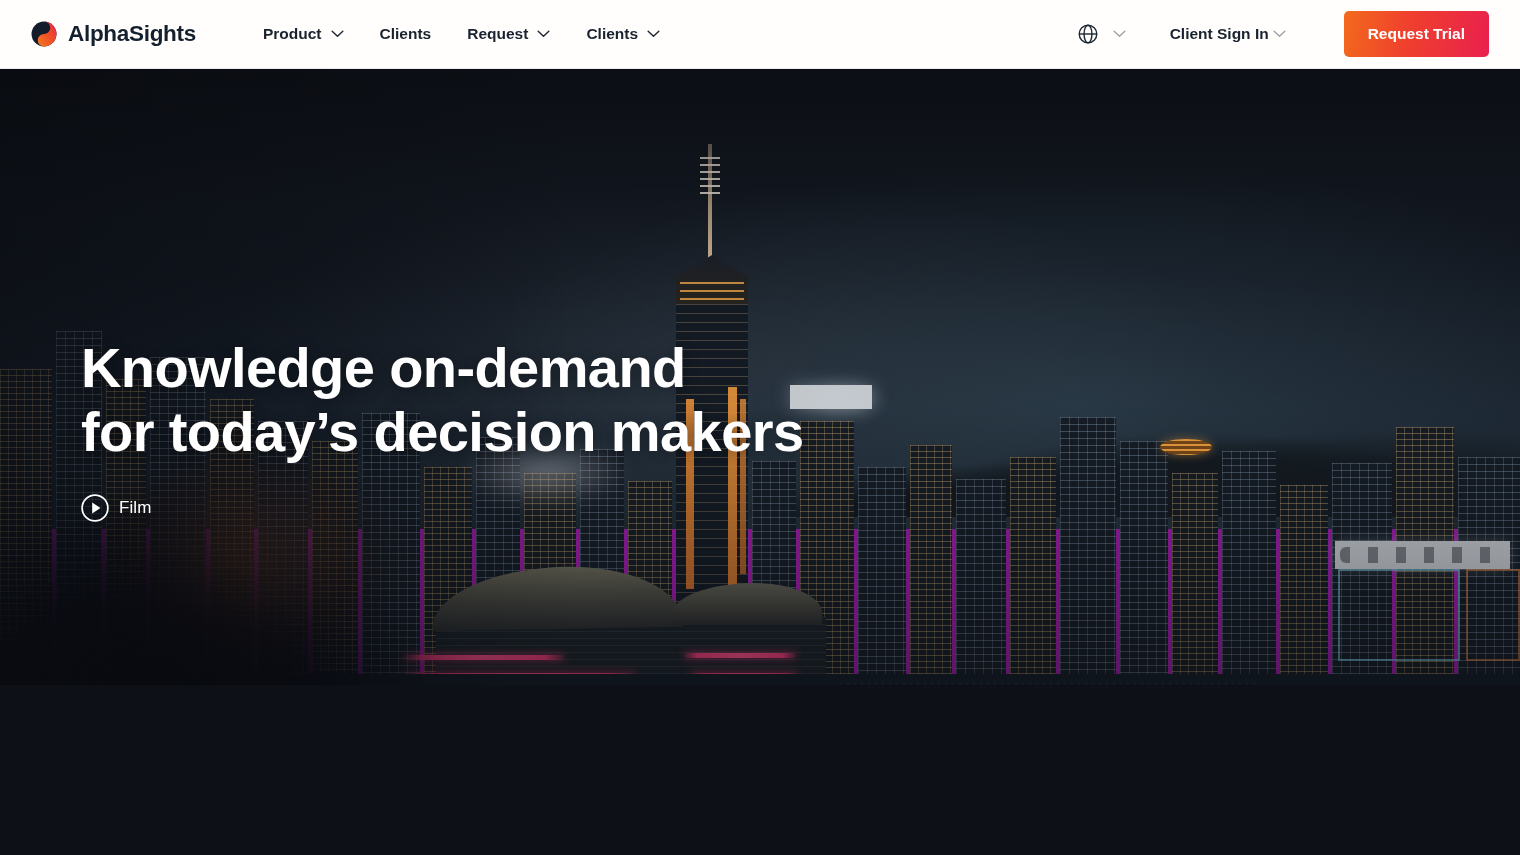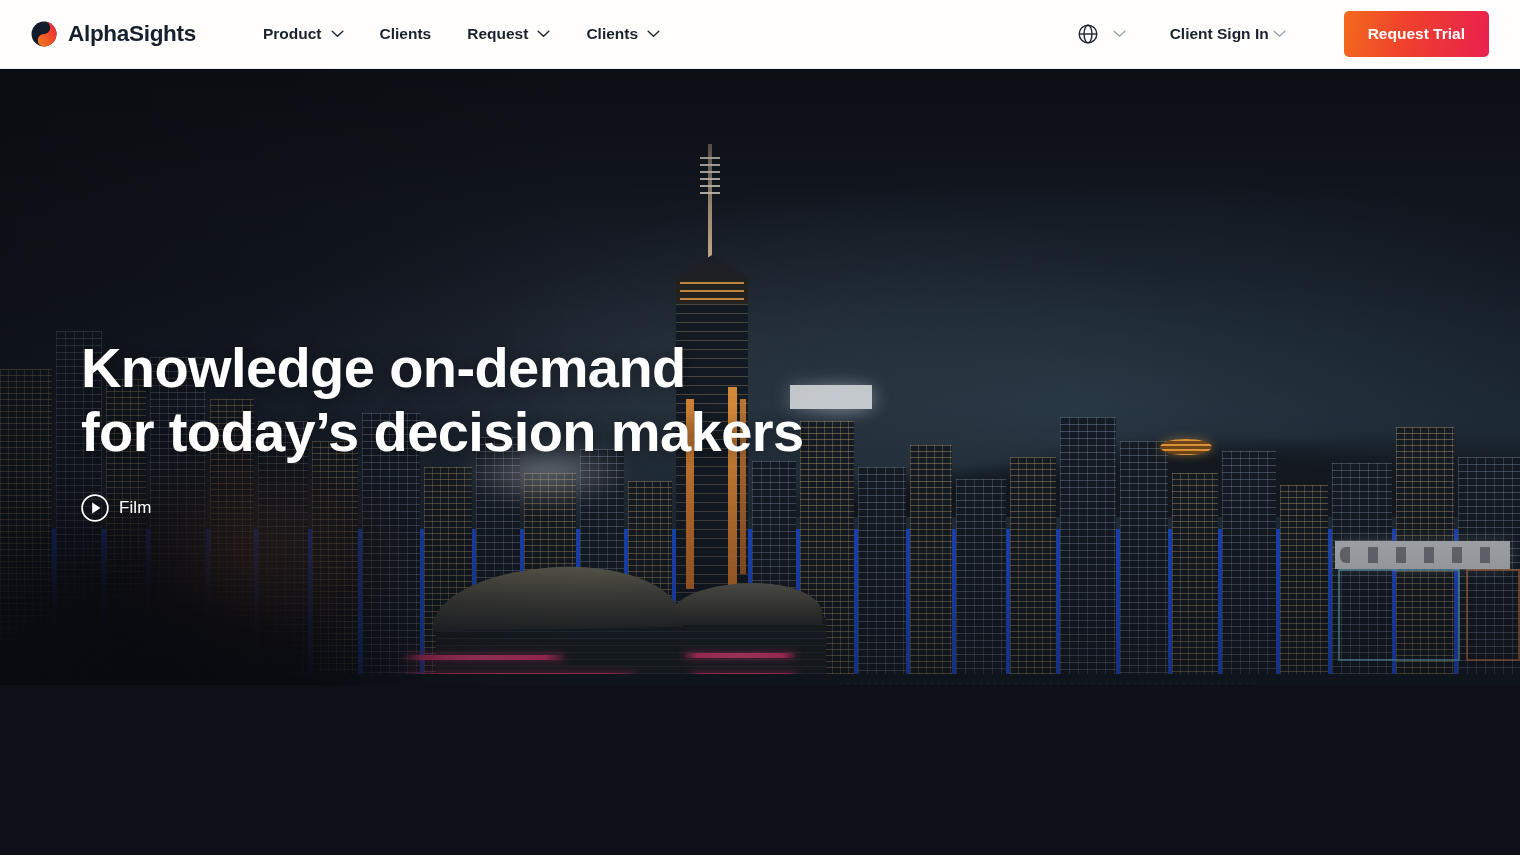--- a/index.html
+++ b/index.html
@@ -46,21 +46,21 @@
     border-radius:5px; border:none; cursor:pointer;
     background:linear-gradient(100deg,#f36a1d 0%,#ef3f2e 45%,#e9204e 100%);
     color:#ffffff; font-size:15.5px; font-weight:700;
     font-family:"Liberation Sans", sans-serif;
     white-space:nowrap;
   }
 
   
   .hero{
     position:absolute; top:69px; left:0; width:1520px; height:616px;
-    overflow:hidden; background:#1d4ed8;
+    overflow:hidden; background:#a21caf;
   }
   .hero-photo{ position:absolute; inset:0; }
 
   
   .sky{
     position:absolute; top:0; left:0; width:1520px; height:460px;
     background:
       radial-gradient(900px 340px at 1080px 330px, rgba(54,76,90,.55) 0%, rgba(30,42,52,0) 70%),
       radial-gradient(700px 260px at 720px 300px, rgba(58,66,76,.40) 0%, rgba(20,26,34,0) 72%),
       linear-gradient(180deg,#10141b 0%, #131922 45%, #1a2430 78%, #1d2a34 100%);

